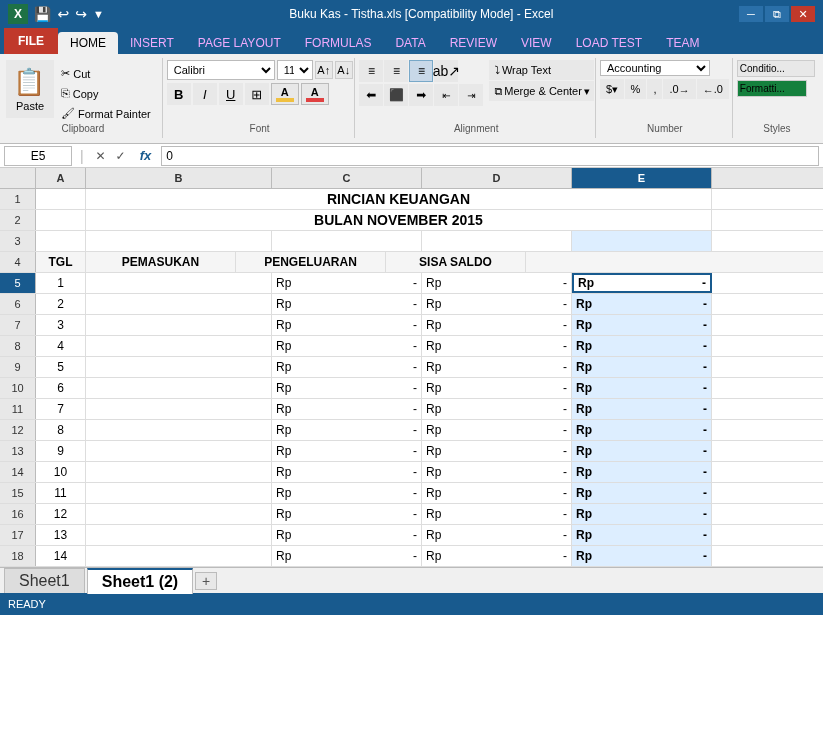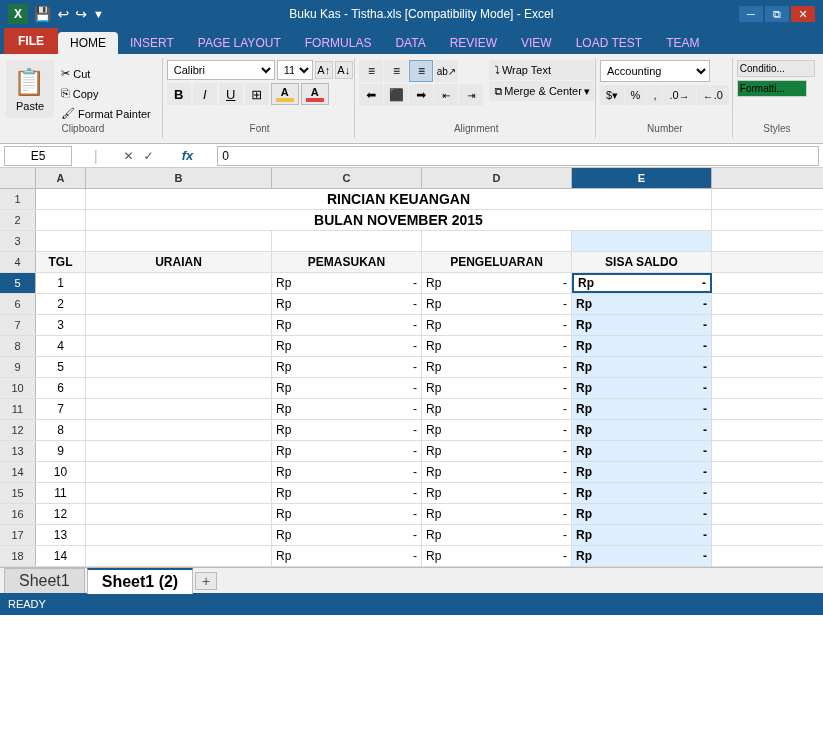--- a/index.html
+++ b/index.html
@@ -145,41 +145,41 @@
     }
     .align-btn.active { background: #c8d8e8; border-color: #78a8c8; }
     .wrap-merge { display: flex; flex-direction: column; gap: 1px; margin-left: 4px; }
     .wrap-btn {
       height: 20px; padding: 0 4px;
       background: #e8e8e8; border: 1px solid transparent;
       cursor: pointer; font-size: 11px; white-space: nowrap;
       display: flex; align-items: center; gap: 2px;
     }
     .number-select {
-      width: 110px; height: 22px; font-size: 11px;
+      width: 110px; height: 16px; font-size: 11px;
       border: 1px solid #bbb; background: #fff; padding: 0 2px;
       margin-bottom: 2px;
     }
     .number-row { display: flex; gap: 1px; }
     .num-btn {
       height: 20px; padding: 0 5px;
       background: #e8e8e8; border: 1px solid transparent;
       cursor: pointer; font-size: 11px;
       display: flex; align-items: center;
     }
 
     
     .formula-bar {
       display: flex;
       align-items: center;
       height: 24px;
       border-bottom: 1px solid #ccc;
       background: #fff;
       padding: 0 4px;
-      gap: 20px;
+      gap: 6px;
     }
     .cell-ref {
       width: 68px; height: 20px;
       border: 1px solid #bbb; text-align: center;
       font-size: 12px; background: #fff;
     }
     .formula-sep { color: #bbb; padding: 0 2px; font-size: 14px; }
     .formula-icons { display: flex; gap: 2px; }
     .fml-icon { width: 18px; height: 18px; cursor: pointer; display: flex; align-items: center; justify-content: center; font-size: 12px; color: #555; }
     .fx-label { color: #185a8e; font-style: italic; font-weight: bold; font-size: 13px; margin: 0 4px; }
@@ -391,21 +391,21 @@
     <div class="ribbon-group-label">Font</div>
   </div>
 
   <div class="ribbon-group" style="min-width:130px;">
     <div class="ribbon-group-content">
       <div>
         <div class="align-row">
           <div class="align-btn">≡</div>
           <div class="align-btn">≡</div>
           <div class="align-btn active">≡</div>
-          <div class="align-btn" style="font-size:10px;">ab↗</div>
+          <div class="align-btn" style="font-size:14px;">ab↗</div>
         </div>
         <div class="align-row">
           <div class="align-btn">⬅</div>
           <div class="align-btn">⬛</div>
           <div class="align-btn">➡</div>
           <div class="align-btn" style="font-size:10px;">⇤</div>
           <div class="align-btn" style="font-size:10px;">⇥</div>
         </div>
       </div>
       <div class="wrap-merge">
@@ -501,21 +501,20 @@
       <div class="cell col-a"></div>
       <div class="cell col-b"></div>
       <div class="cell col-c"></div>
       <div class="cell col-d"></div>
       <div class="cell col-e selected-col"></div>
     </div>
 
     <div class="spreadsheet-row" style="background:#f5f5f5;">
       <div class="row-num">4</div>
       <div class="cell col-a header-cell">TGL</div>
-      <div class="cell col-b header-cell">URAIAN</div>
       <div class="cell col-c header-cell">PEMASUKAN</div>
       <div class="cell col-d header-cell">PENGELUARAN</div>
       <div class="cell col-e header-cell selected-col">SISA SALDO</div>
     </div>
   <div class="spreadsheet-row">
       <div class="row-num selected">5</div>
       <div class="cell col-a" style="justify-content:center;">1</div>
       <div class="cell col-b"></div>
       <div class="cell col-c rp-cell">
           <span>Rp</span>

